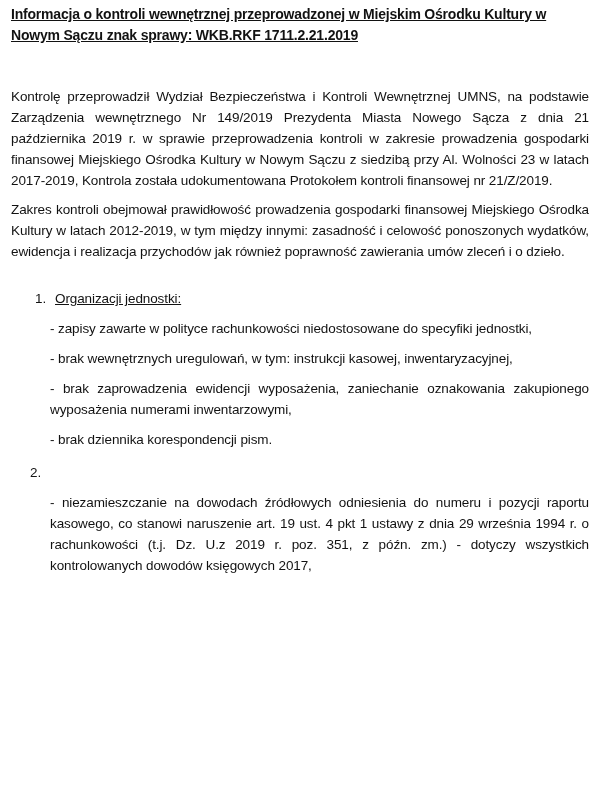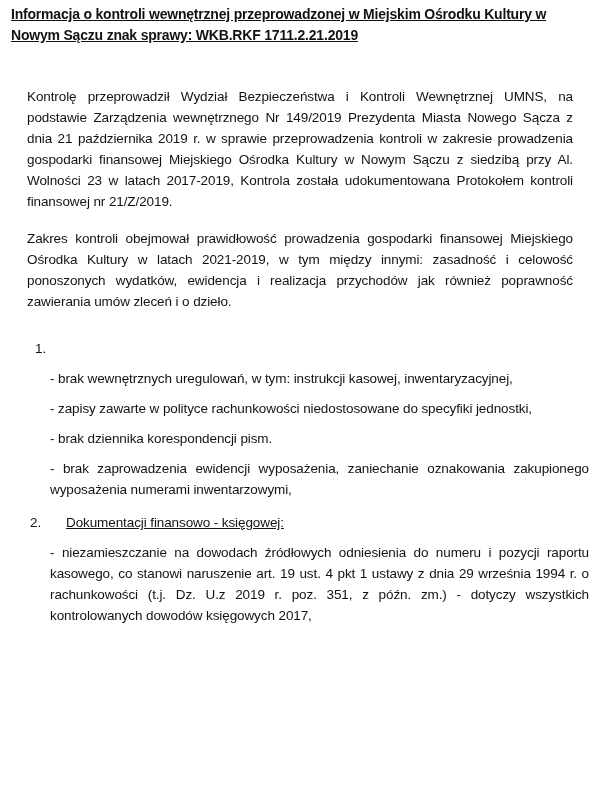--- a/index.html
+++ b/index.html
@@ -24,21 +24,21 @@
   .title {
     margin: 4px 0 0 0;
     max-width: 540px;
     font-size: 14px;
     font-weight: 700;
     line-height: 21px;
     text-decoration: underline;
     letter-spacing: -0.2px;
   }
   .para {
-    margin: 16px;
+    margin: 0;
     text-align: justify;
   }
   .p1 { margin-top: 40px; }
   .p2 { margin-top: 8px; }
   .p3 { margin-top: 27px; }
   .findings { margin-top: 26px; }
   .sec-head {
     display: flex;
     line-height: 21px;
   }
@@ -58,38 +58,38 @@
 </style>
 </head>
 <body>
 
 <div class="page">
 
   <h1 class="title">Informacja o kontroli wewnętrznej przeprowadzonej w Miejskim Ośrodku Kultury w Nowym Sączu znak sprawy: WKB.RKF 1711.2.21.2019</h1>
 
   <p class="para p1">Kontrolę przeprowadził Wydział Bezpieczeństwa i Kontroli Wewnętrznej UMNS, na podstawie Zarządzenia wewnętrznego Nr 149/2019 Prezydenta Miasta Nowego Sącza z dnia 21 października 2019 r. w sprawie przeprowadzenia kontroli w zakresie prowadzenia gospodarki finansowej Miejskiego Ośrodka Kultury w Nowym Sączu z siedzibą przy Al. Wolności 23 w latach 2017-2019, Kontrola została udokumentowana Protokołem kontroli finansowej nr 21/Z/2019.</p>
 
-  <p class="para p2">Zakres kontroli obejmował prawidłowość prowadzenia gospodarki finansowej Miejskiego Ośrodka Kultury w latach 2021-2019, w tym między innymi: zasadność i celowość ponoszonych wydatków, ewidencja i realizacja przychodów jak również poprawność zawierania umów zleceń i o dzieło.</p>
+  <p class="para p2">Zakres kontroli obejmował prawidłowość prowadzenia gospodarki finansowej Miejskiego Ośrodka Kultury w latach 2012-2019, w tym między innymi: zasadność i celowość ponoszonych wydatków, ewidencja i realizacja przychodów jak również poprawność zawierania umów zleceń i o dzieło.</p>
 
 
   <div class="findings">
 
     <div class="section sec1">
       <div class="sec-head">
         <span class="sec-num">1.</span>
+        <span class="sec-title">Organizacji jednostki:</span>
       </div>
+      <p class="sub">- zapisy zawarte w polityce rachunkowości niedostosowane do specyfiki jednostki,</p>
       <p class="sub">- brak wewnętrznych uregulowań, w tym: instrukcji kasowej, inwentaryzacyjnej,</p>
-      <p class="sub">- zapisy zawarte w polityce rachunkowości niedostosowane do specyfiki jednostki,</p>
+      <p class="sub">- brak zaprowadzenia ewidencji wyposażenia, zaniechanie oznakowania zakupionego wyposażenia numerami inwentarzowymi,</p>
       <p class="sub">- brak dziennika korespondencji pism.</p>
-      <p class="sub">- brak zaprowadzenia ewidencji wyposażenia, zaniechanie oznakowania zakupionego wyposażenia numerami inwentarzowymi,</p>
     </div>
 
     <div class="section sec2">
       <div class="sec-head">
         <span class="sec-num">2.</span>
-        <span class="sec-title">Dokumentacji finansowo - księgowej:</span>
       </div>
       <p class="sub">- niezamieszczanie na dowodach źródłowych odniesienia do numeru i pozycji raportu kasowego, co stanowi naruszenie art. 19 ust. 4 pkt 1 ustawy z dnia 29 września 1994 r. o rachunkowości (t.j. Dz. U.z 2019 r. poz. 351, z późn. zm.) - dotyczy wszystkich kontrolowanych dowodów księgowych 2017,</p>
     </div>
 
   </div>
 
 </div>
 
 </body></html>

